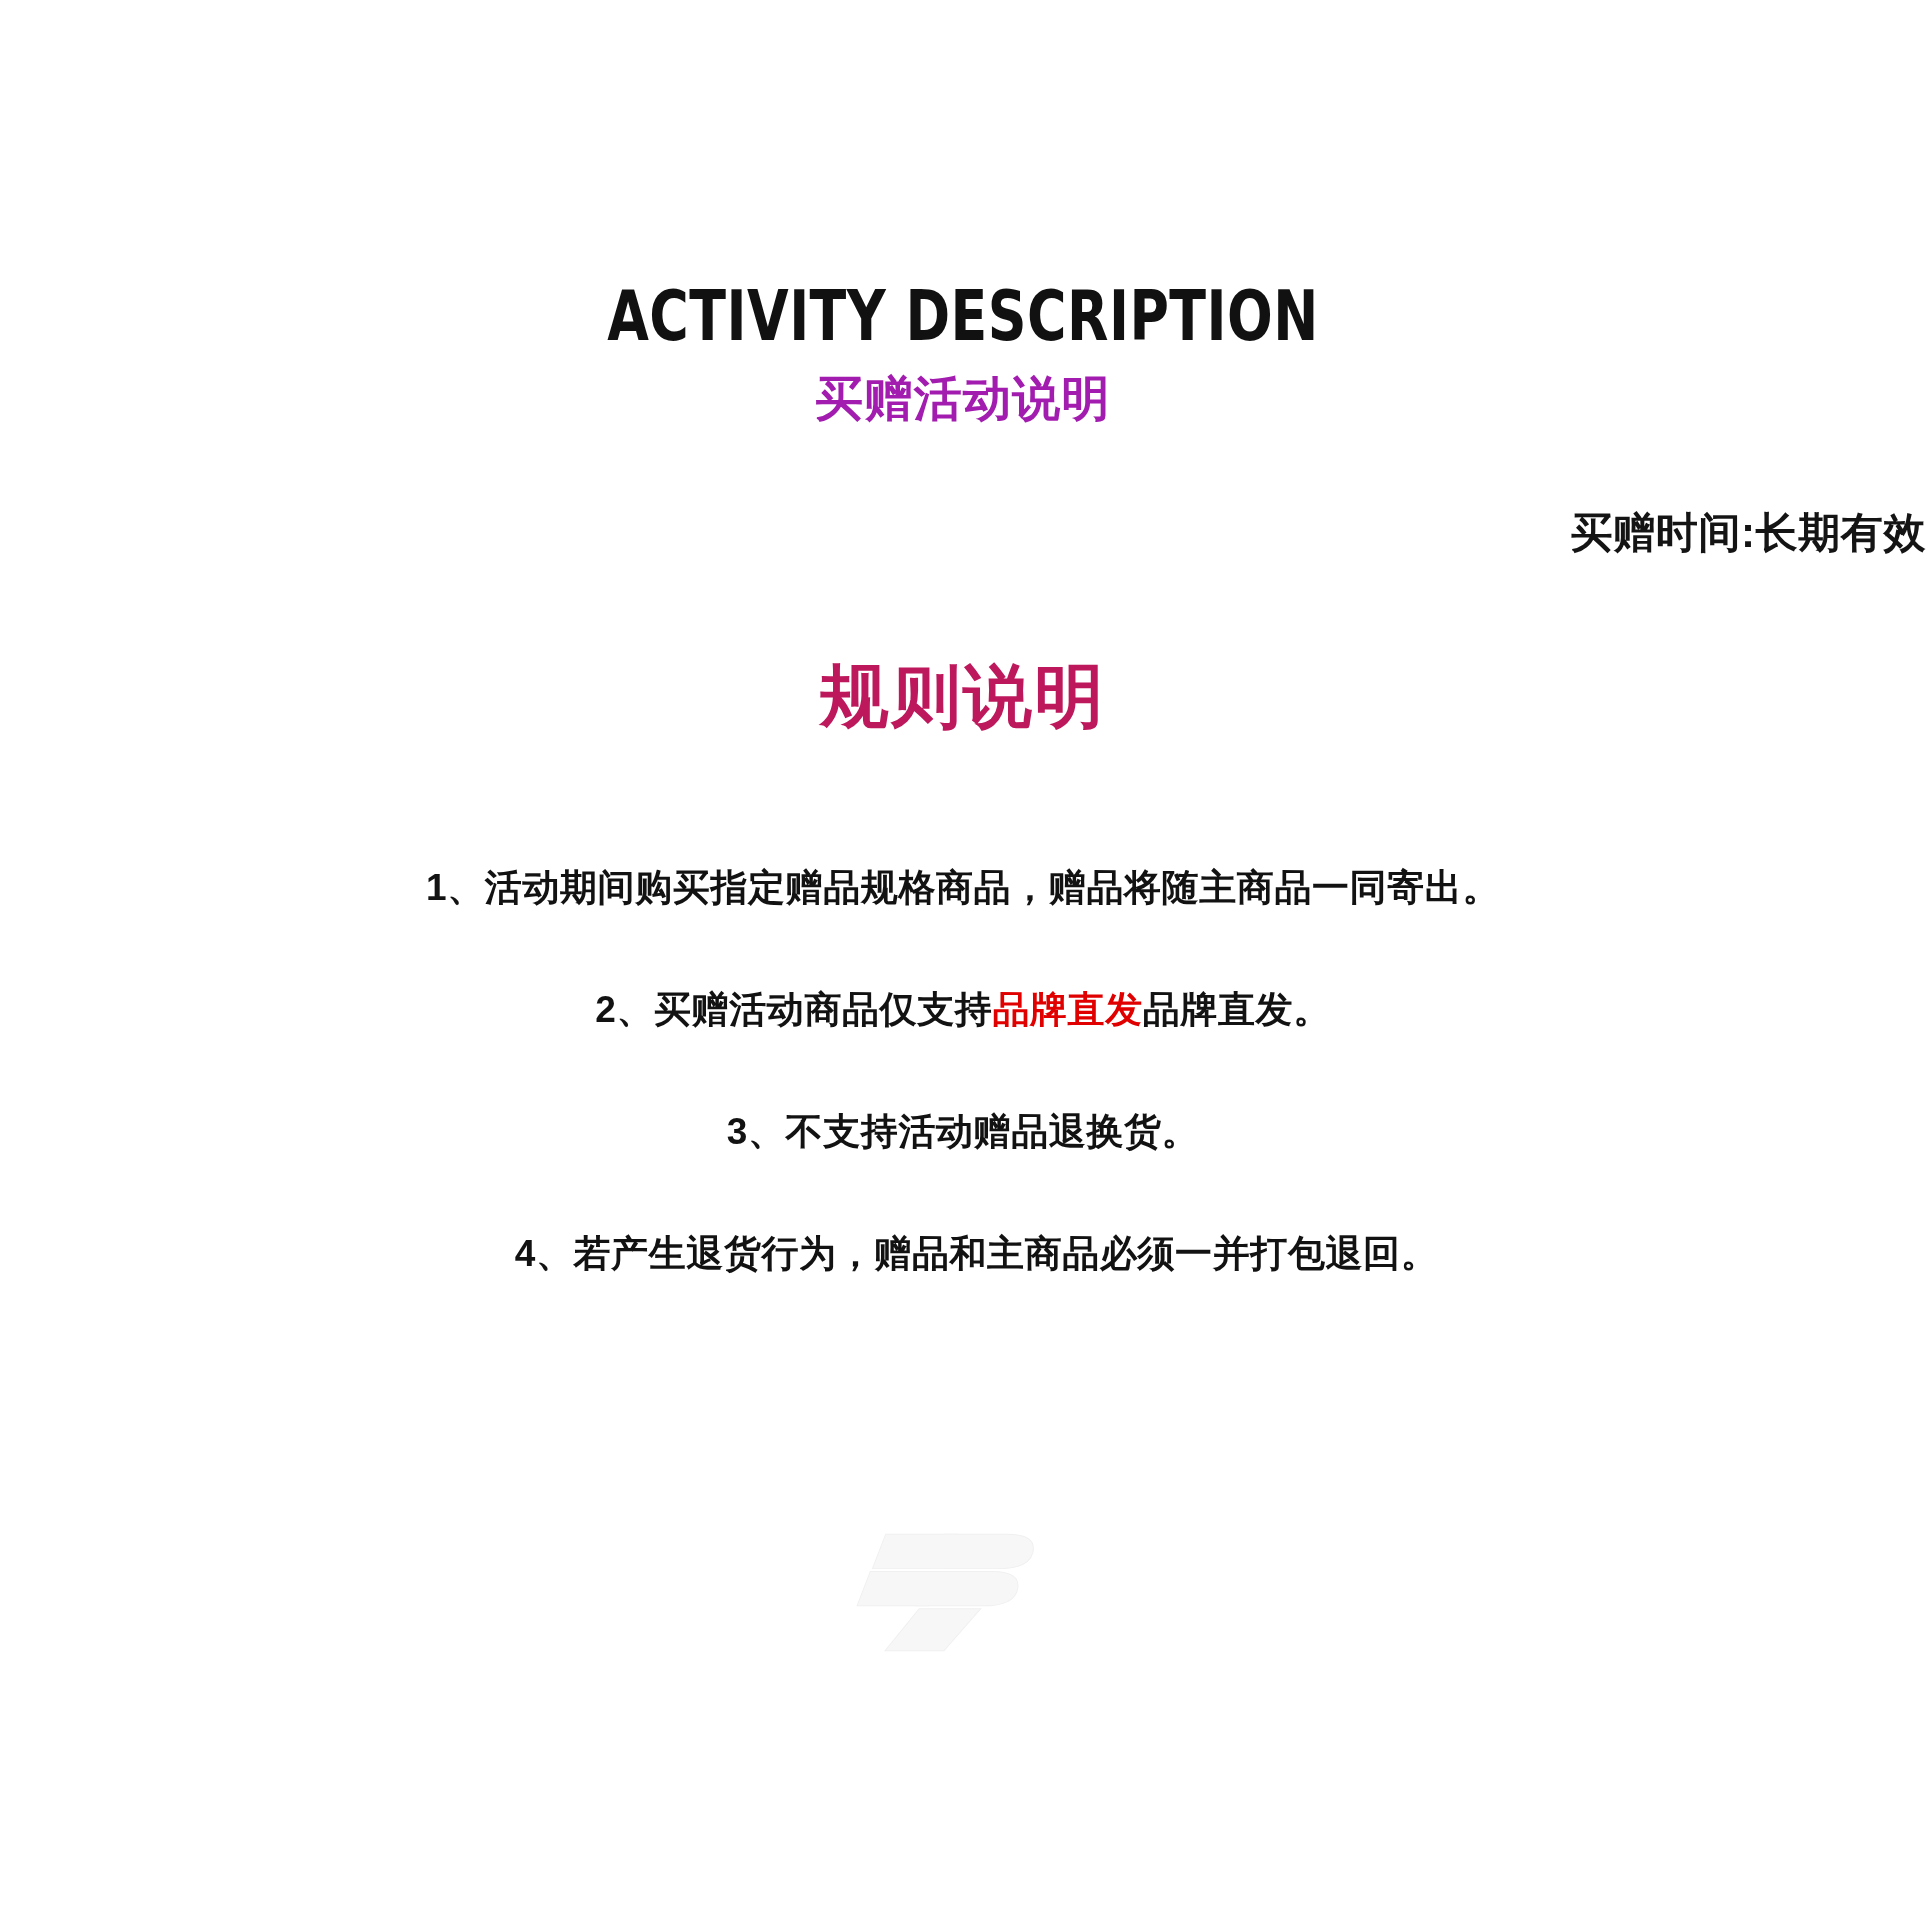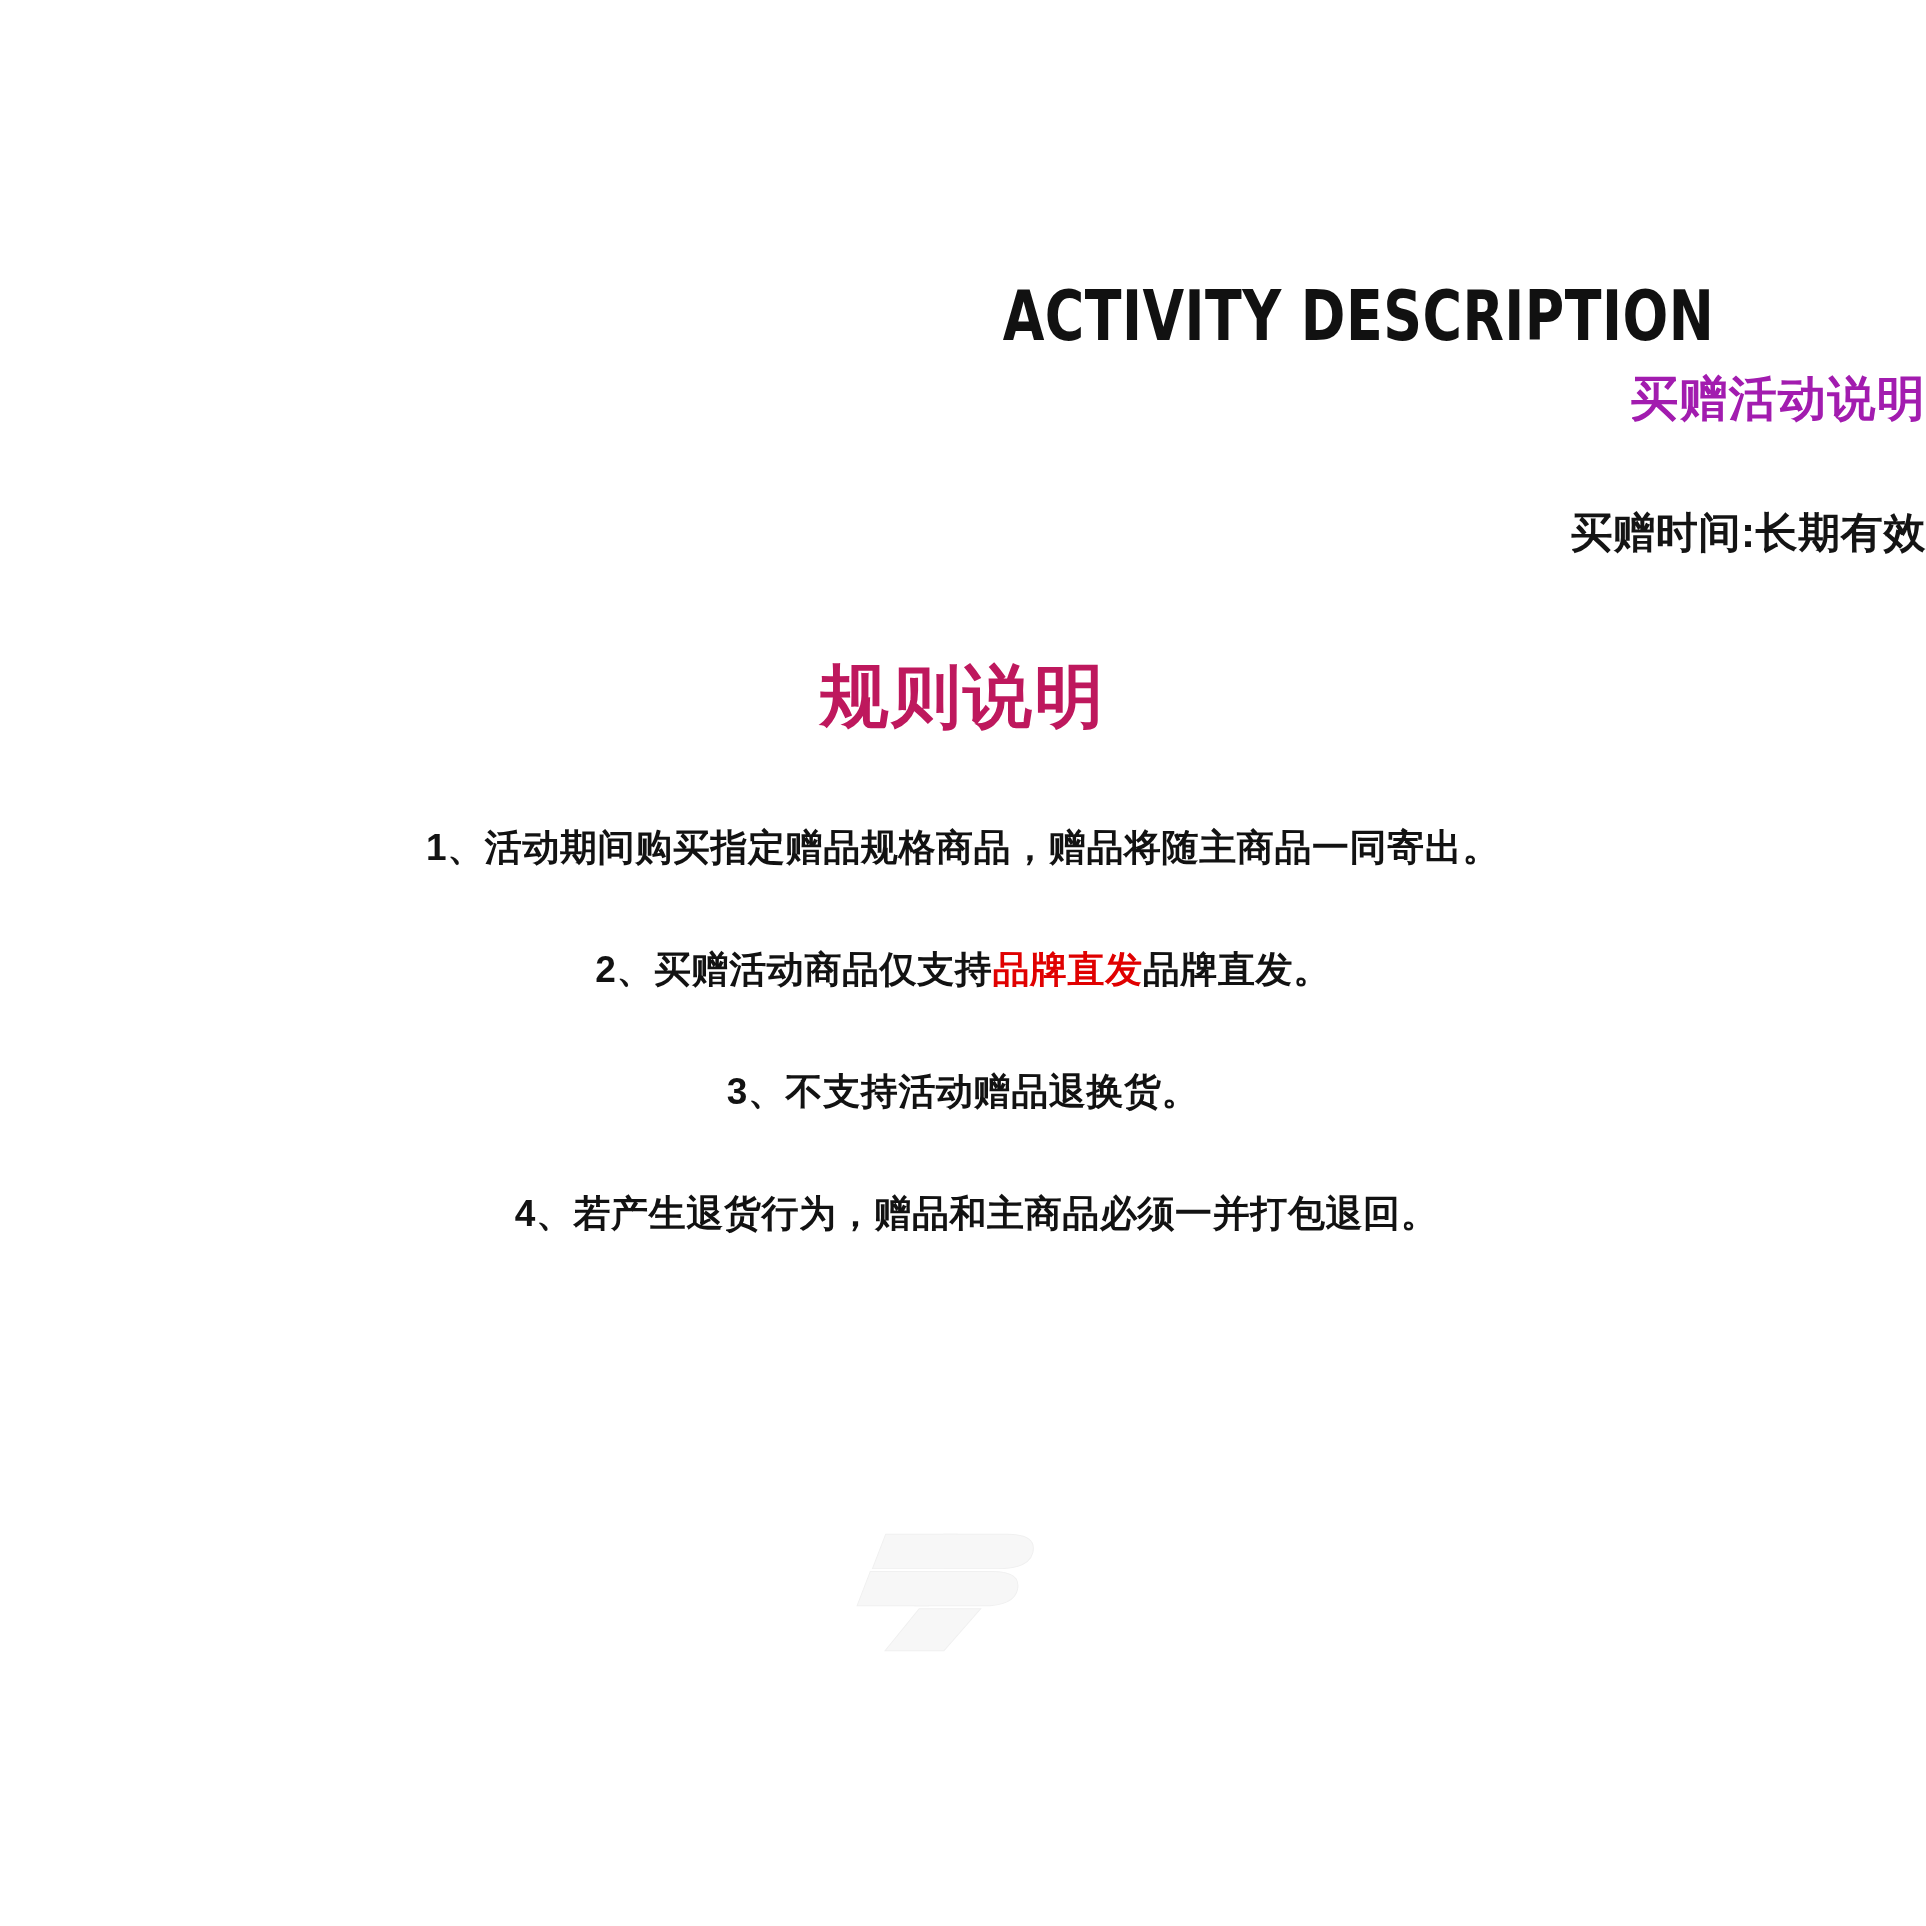--- a/index.html
+++ b/index.html
@@ -18,21 +18,21 @@
   .page {
     width: 1926px;
     height: 1926px;
     position: relative;
     box-sizing: border-box;
   }
 
   
   .header {
     padding-top: 282px;
-    text-align: right;
+    text-align: center;
   }
   .title-en {
     font-family: "DejaVu Sans", sans-serif;
     font-weight: bold;
     font-size: 69px;
     letter-spacing: 0.6px;
     line-height: 1.0;
     color: #111111;
     transform: scaleX(0.78);
     transform-origin: center;
@@ -63,21 +63,21 @@
     margin-top: 90px;
     text-align: center;
     font-weight: bold;
     font-size: 69px;
     letter-spacing: 2.6px;
     color: #be185d;
   }
 
   
   .rules {
-    margin-top: 80px;
+    margin-top: 120px;
     text-align: center;
   }
   .rule {
     text-align: center;
     font-weight: bold;
     font-size: 37px;
     letter-spacing: 0.6px;
     color: #121212;
     line-height: 1.35;
     margin-bottom: 72px;

